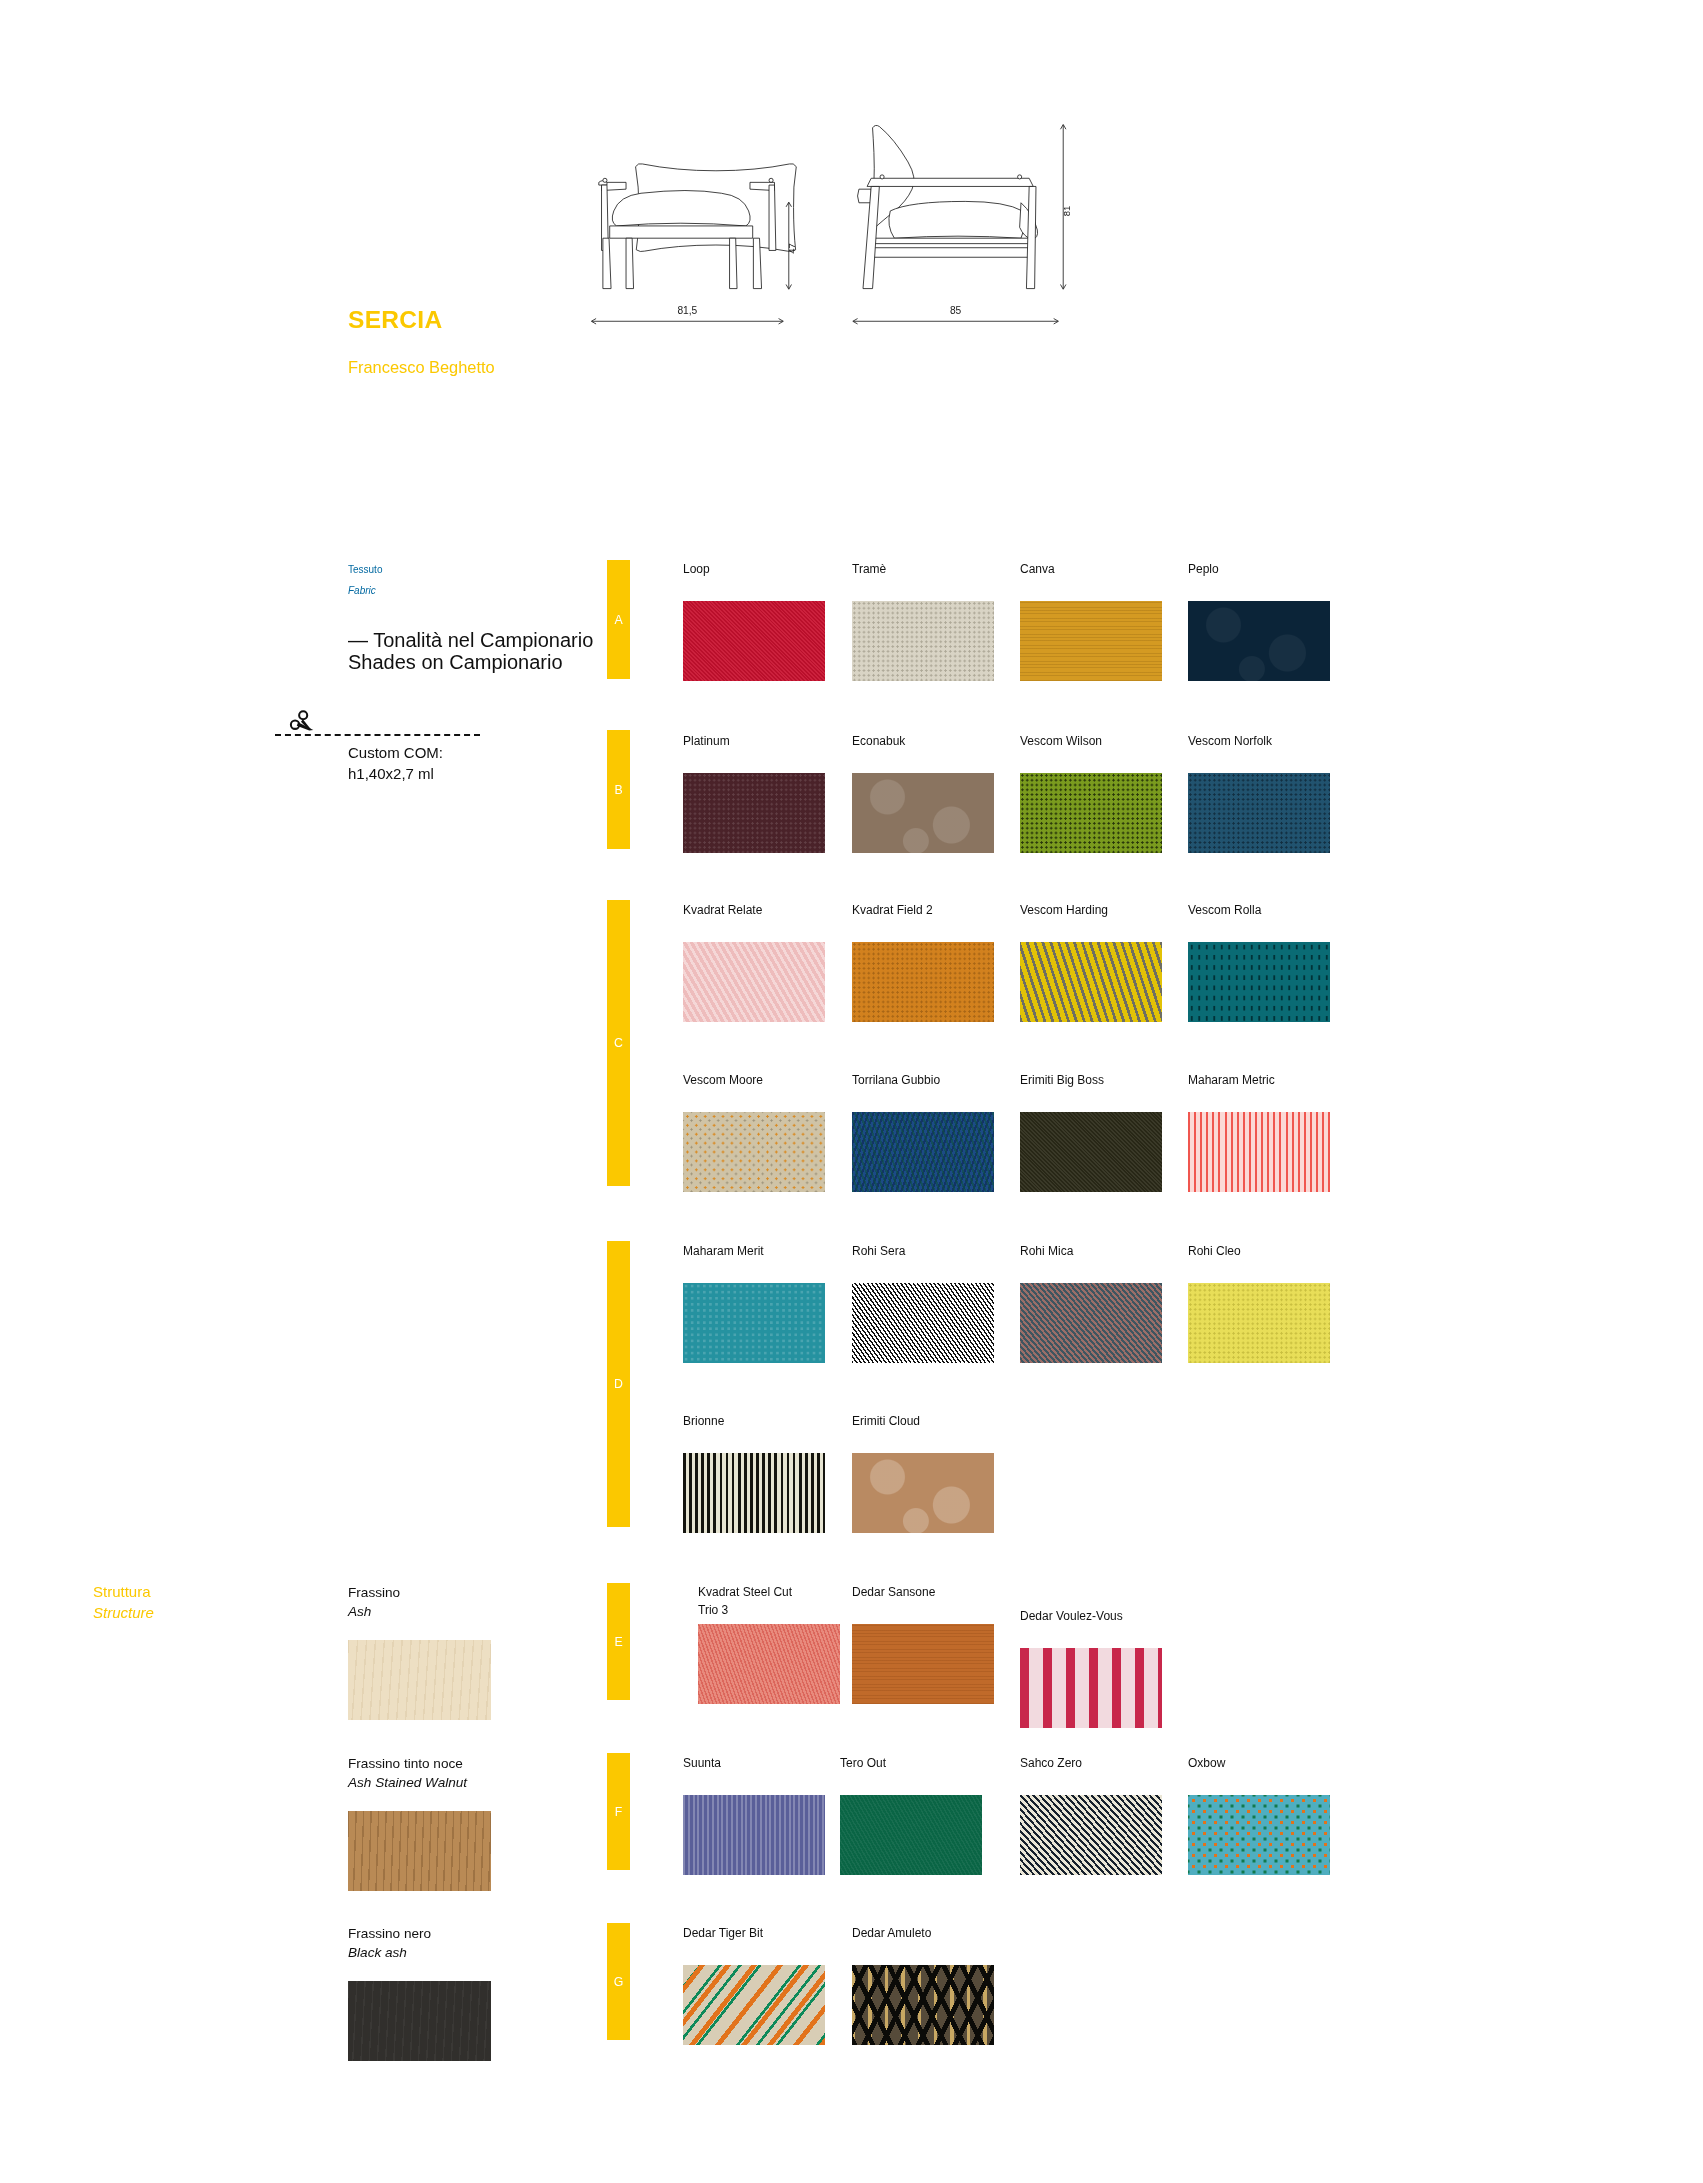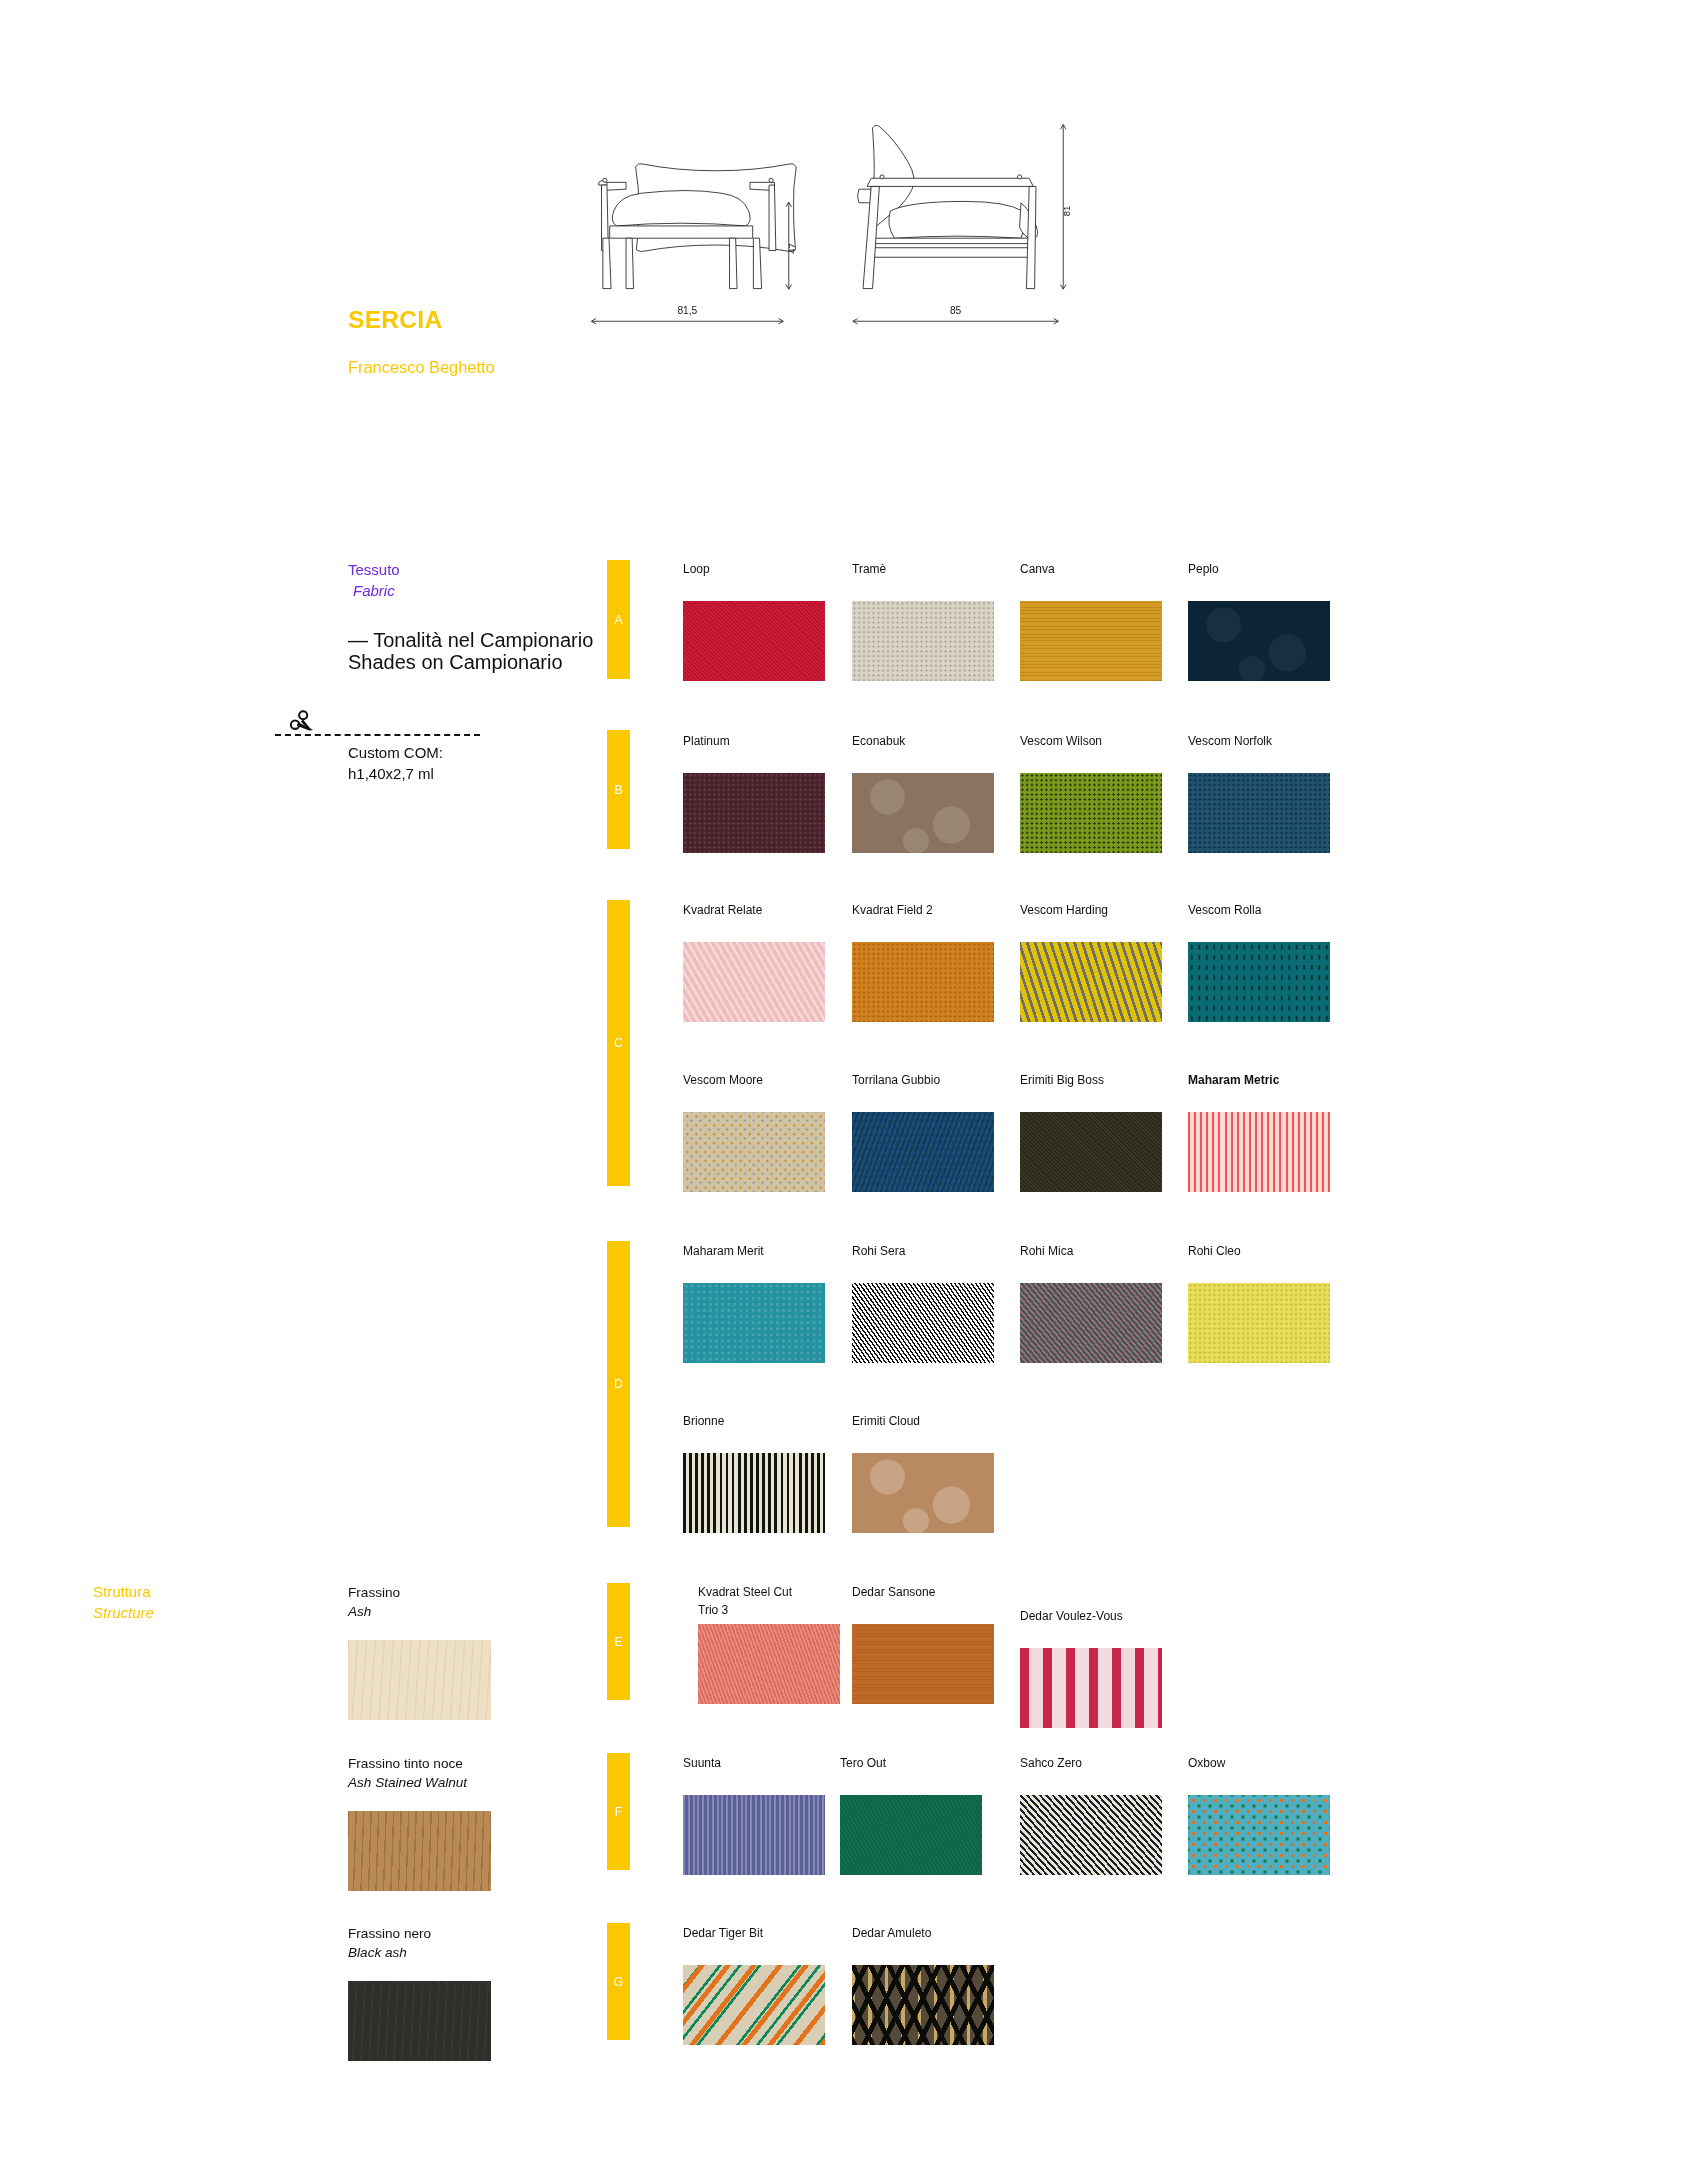--- a/index.html
+++ b/index.html
@@ -23,21 +23,21 @@
     font-size: 16.4px; font-weight: 400; color: #FBC800;
   }
 
   
   .tech-drawings { position: absolute; left: 586px; top: 102px; width: 505px; height: 286px; }
   .tech-drawings svg { display: block; }
 
   
   .fabric-heading {
     position: absolute; left: 348px; top: 560px;
-    font-size: 15px; line-height: 20.5px; color: #6d28d9; text-align: center;
+    font-size: 10px; line-height: 20.5px; color: #0369a1;
   }
   .fabric-heading .en { font-style: italic; display: block; }
 
   .shades-note {
     position: absolute; left: 348px; top: 629px;
     font-size: 20px; line-height: 22px; color: #111;
     width: 286px;
   }
   .shades-note .en { display: block; }
 
@@ -312,21 +312,21 @@
           <div>Torrilana Gubbio</div>
         </div>
         <div class="swatch-chip" style="background: repeating-linear-gradient(70deg, rgba(12, 80, 60, 0.55) 0px, rgba(12, 80, 60, 0.55) 2px, transparent 2px, transparent 4.8px), repeating-linear-gradient(-70deg, rgba(8, 30, 70, 0.5) 0px, rgba(8, 30, 70, 0.5) 2px, transparent 2px, transparent 4.8px), rgb(28, 75, 134);"></div>
       </div>
       <div class="swatch-cell" style="left: 1020px; top: 1071px;">
         <div class="swatch-label">
           <div>Erimiti Big Boss</div>
         </div>
         <div class="swatch-chip" style="background: repeating-linear-gradient(45deg, rgba(255, 255, 255, 0.07) 0px, rgba(255, 255, 255, 0.07) 1.4px, rgba(0, 0, 0, 0.07) 1.4px, rgba(0, 0, 0, 0.07) 2.7px), rgb(43, 42, 24);"></div>
       </div>
-      <div class="swatch-cell" style="left: 1188px; top: 1071px; font-weight: bold;">
+      <div class="swatch-cell" style="left: 1188px; top: 1071px;">
         <div class="swatch-label">
           <div>Maharam Metric</div>
         </div>
         <div class="swatch-chip" style="background: repeating-linear-gradient(90deg, rgb(240, 86, 79) 0px, rgb(240, 86, 79) 2px, rgb(251, 217, 214) 2px, rgb(251, 217, 214) 6.1px), repeating-linear-gradient(0deg, rgba(240, 86, 79, 0.75) 0px, rgba(240, 86, 79, 0.75) 2px, transparent 2px, transparent 6.1px) rgb(244, 128, 127);"></div>
       </div>
       <div class="letter-bar" style="top: 1241px; height: 286px;">D</div>
       <div class="swatch-cell" style="left: 683px; top: 1242px;">
         <div class="swatch-label">
           <div>Maharam Merit</div>
         </div>

